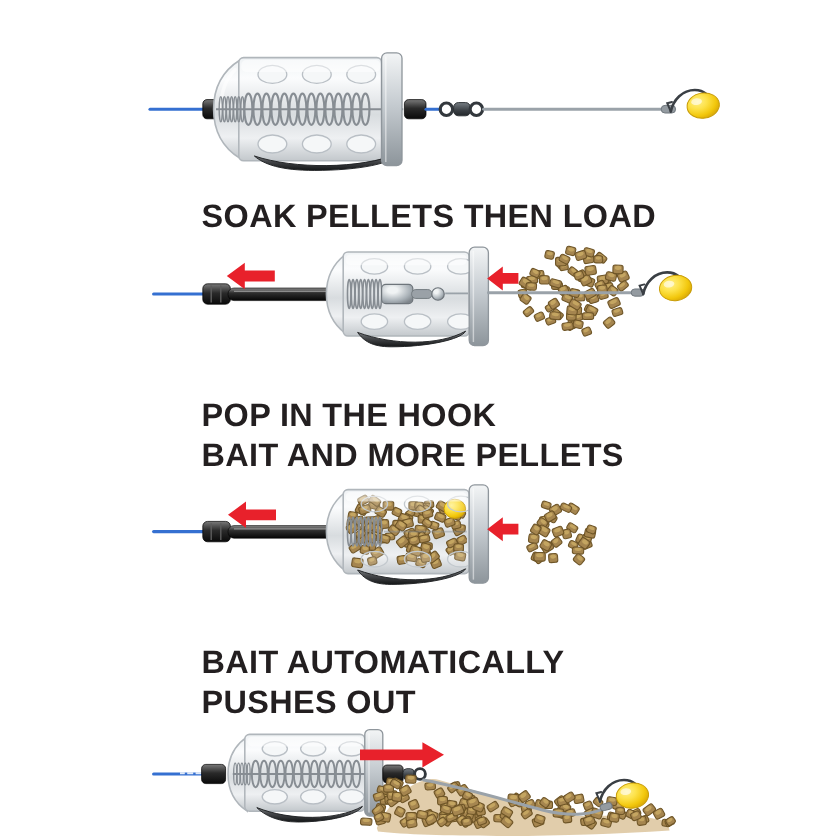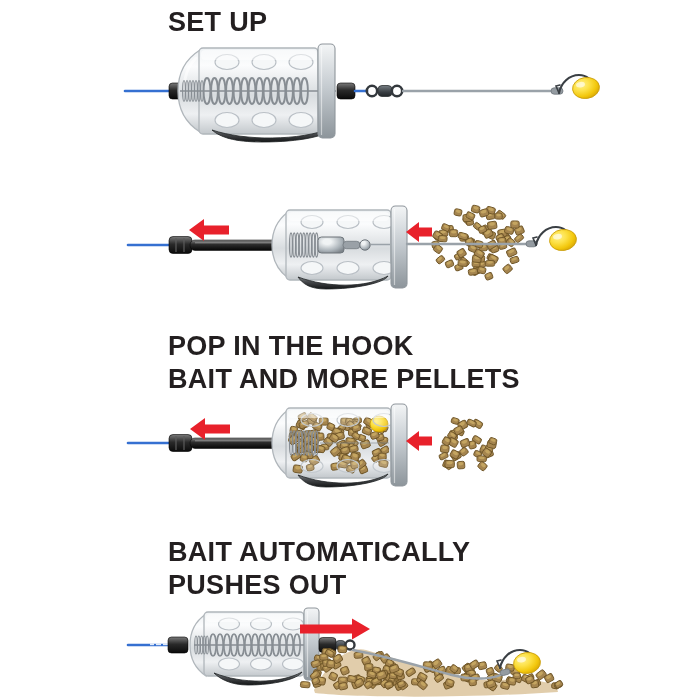--- a/index.html
+++ b/index.html
@@ -1594,22 +1594,22 @@
             <ellipse cx="0" cy="-1.2278811264038085" rx="2.9566473388671874" ry="1.6371748352050781" fill="var(--pellet-brown-light)" opacity="0.9"></ellipse>
           </g>
         </g>
       <path class="lineGray" d="M 353,650 C 390,657 425,668 452,675 C 476,681 496,679 506,672"></path>
       <rect class="link" x="500" y="669.5" width="10" height="5.5" rx="2.7" transform="rotate(-15 505 672)"></rect>
       <use href="#hookBaitG" transform="translate(527 663)"></use>
       <polygon class="arrow" transform="translate(300 629)" points="0,-4.5 52,-4.5 52,-10.5 70,0 52,10.5 52,4.5 0,4.5"></polygon>
     </g>
   </svg>
 
-  <div class="title" style="top:6px">
-      <span>SET UP</span>
+  <div class="title" style="top:164px">
+      <span>SOAK PELLETS THEN LOAD</span>
     </div>
   <div class="title" style="top:536px">
     <span>BAIT AUTOMATICALLY</span>
     <span>PUSHES OUT</span>
   </div>
   <div class="title" style="top:330px">
     <span>POP IN THE HOOK</span>
     <span>BAIT AND MORE PELLETS</span>
   </div>
 </div>

